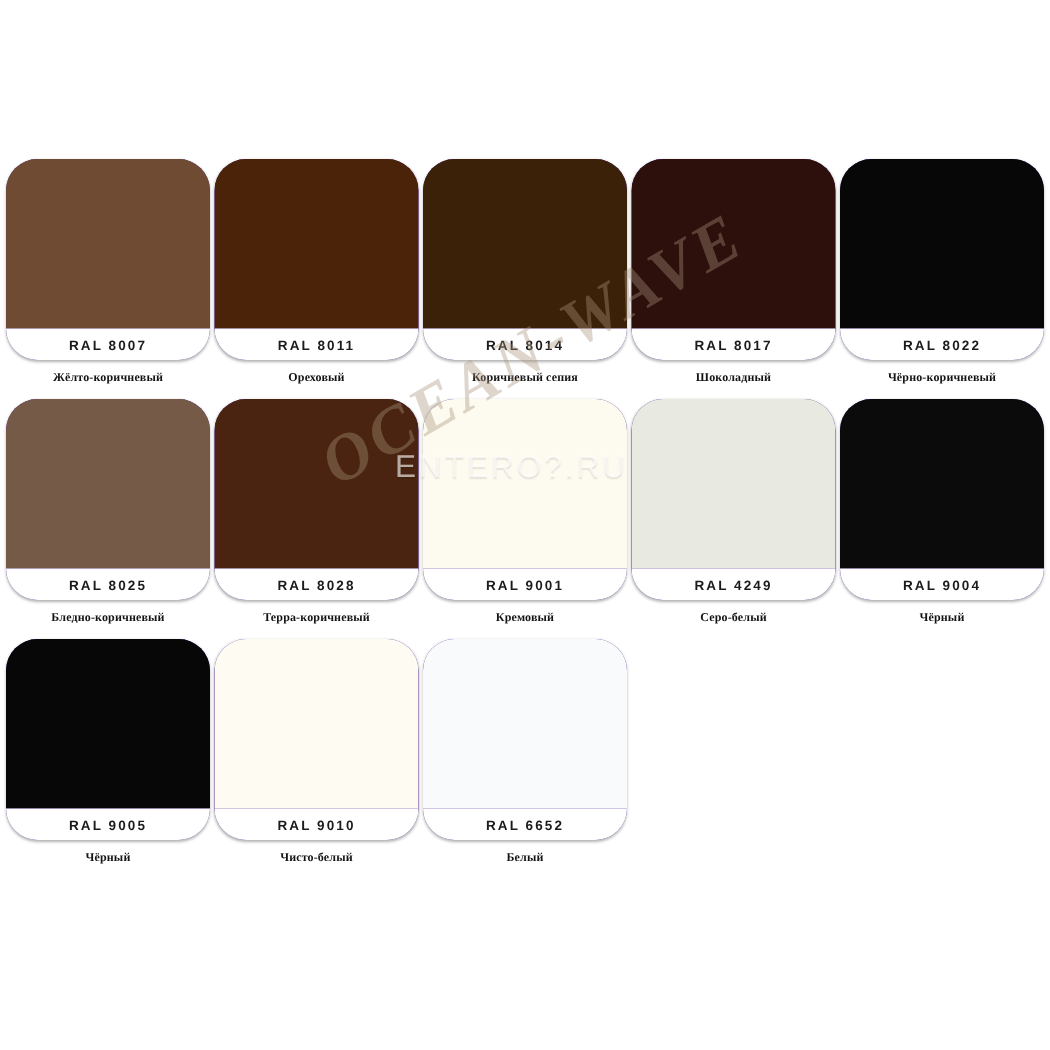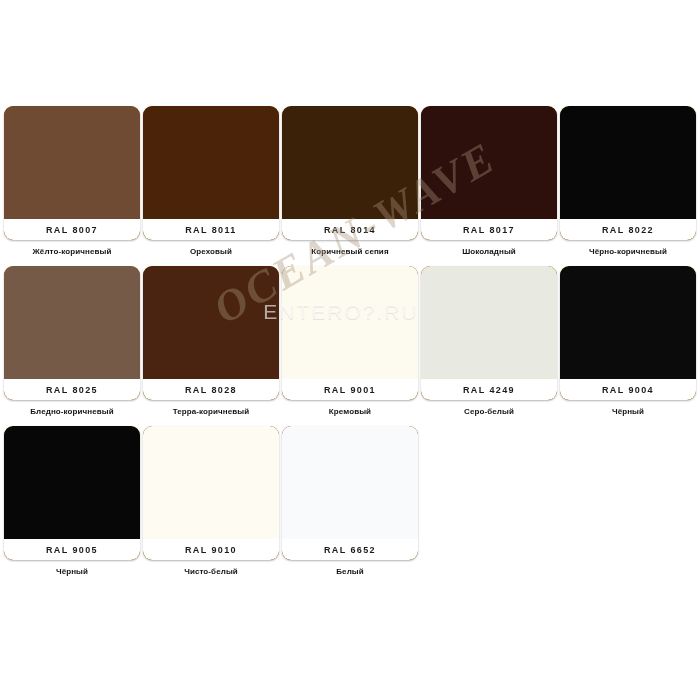--- a/index.html
+++ b/index.html
@@ -39,22 +39,22 @@
     position: relative;
     display: flex;
     flex-direction: column;
     align-items: stretch;
   }
 
   
   .swatch-card {
     position: relative;
     height: 134px;
-    border-radius: 9px;
-    background: #a16207;
+    border-radius: 21px;
+    background: #4c1d95;
     overflow: hidden;
     box-shadow: 0 1px 2px rgba(0,0,0,0.30);
     text-align: right;
   }
 
   .swatch-color {
     position: absolute;
     left: 0;
     top: 0;
     right: 0;
@@ -82,21 +82,21 @@
     font-size: 9px;
     font-weight: bold;
     letter-spacing: 1.4px;
     color: #1b1b1b;
     white-space: nowrap;
   }
 
   .swatch-name {
     margin-top: 7px;
     text-align: center;
-    font-family: Liberation Sans, sans-serif;
+    font-family: Liberation Serif, serif;
     font-size: 8px;
     font-weight: bold;
     color: #141414;
     letter-spacing: 0.1px;
     white-space: nowrap;
     line-height: 10px;
   }
 
   
   .watermark-horizontal {

